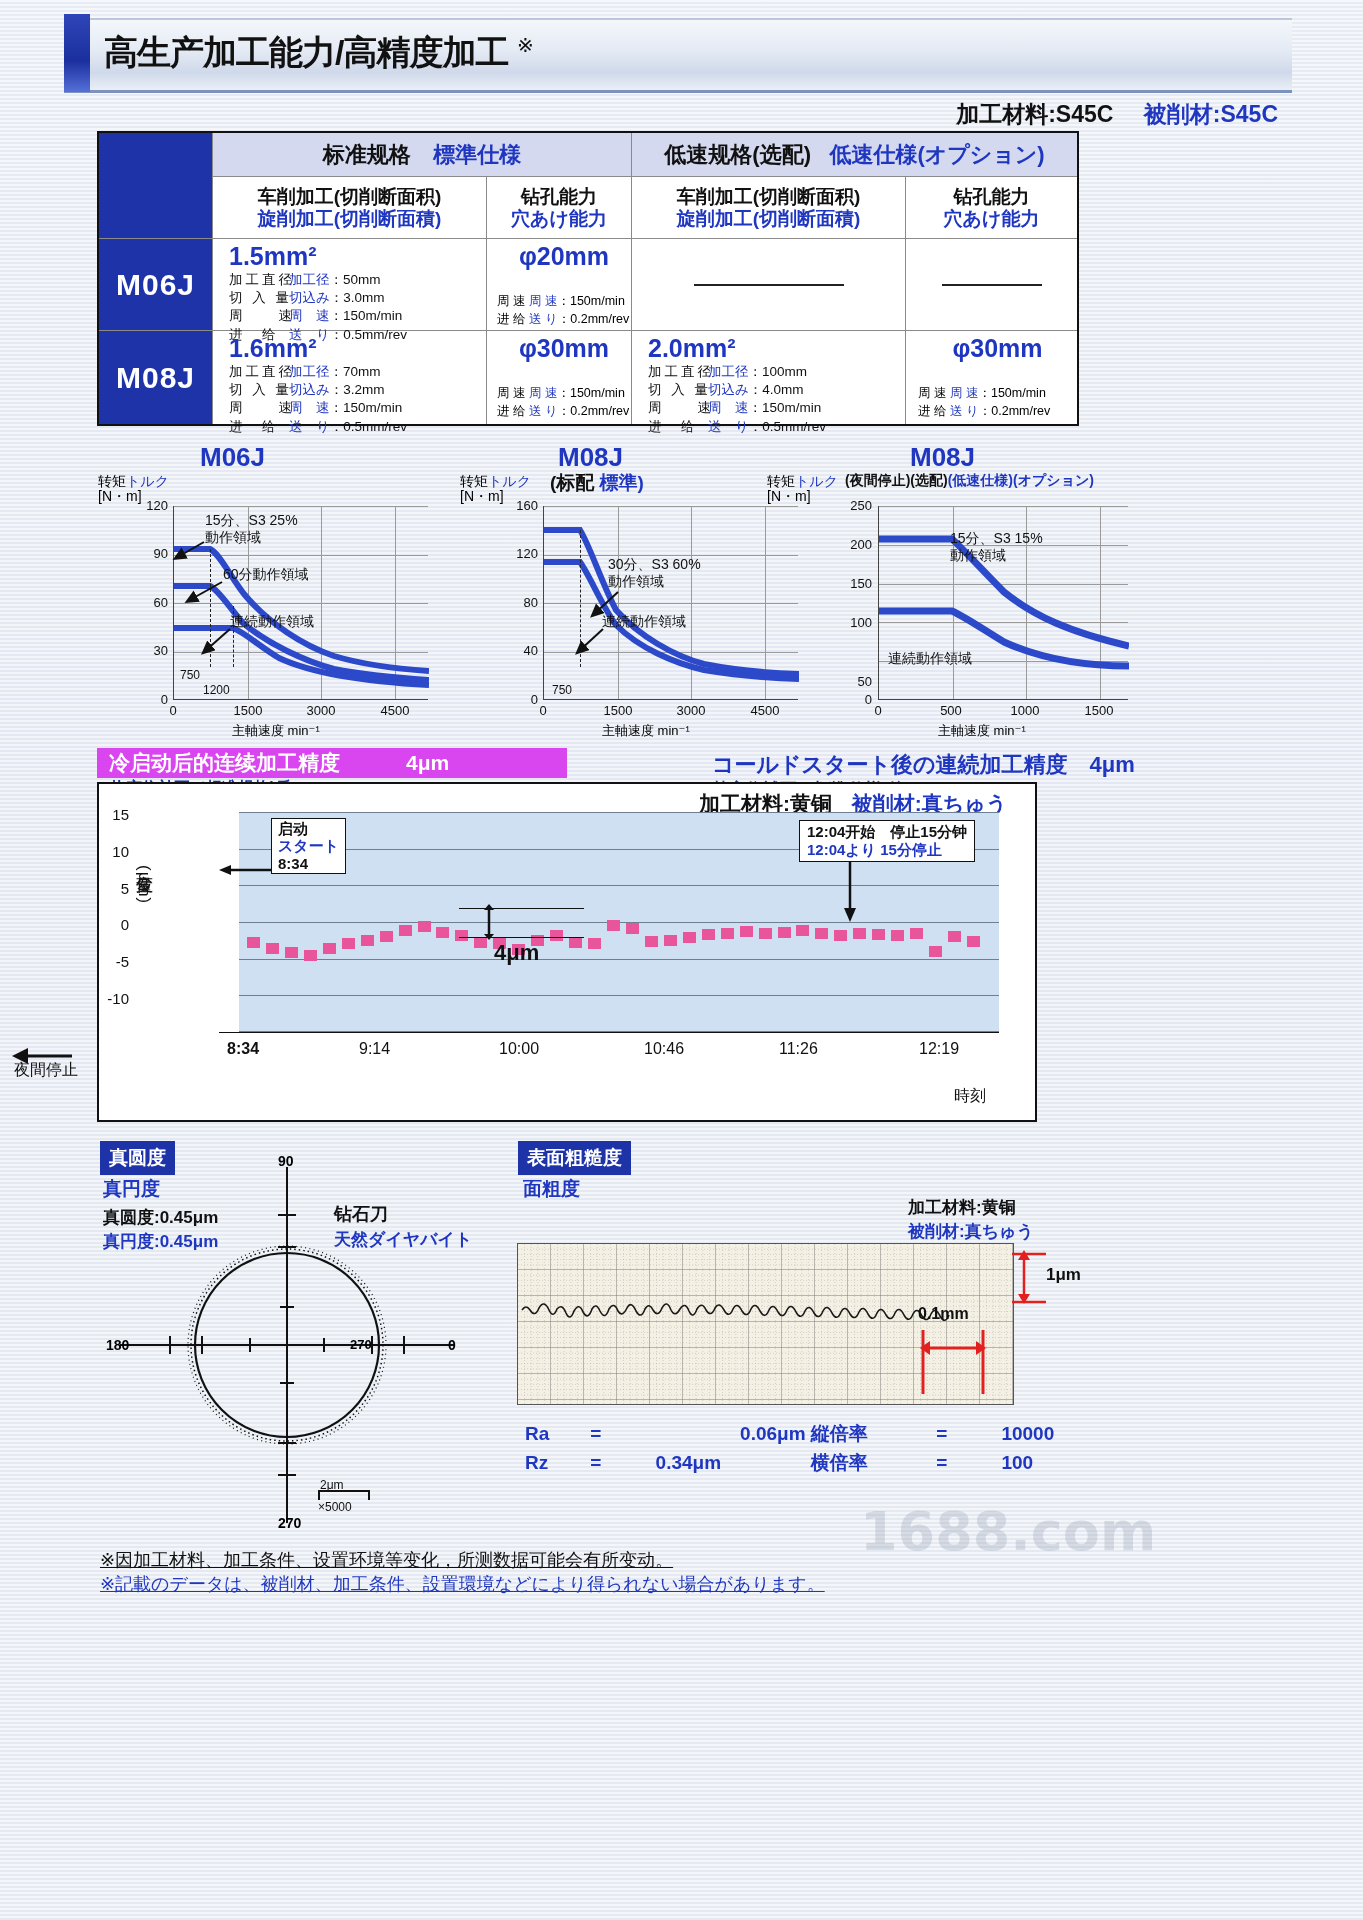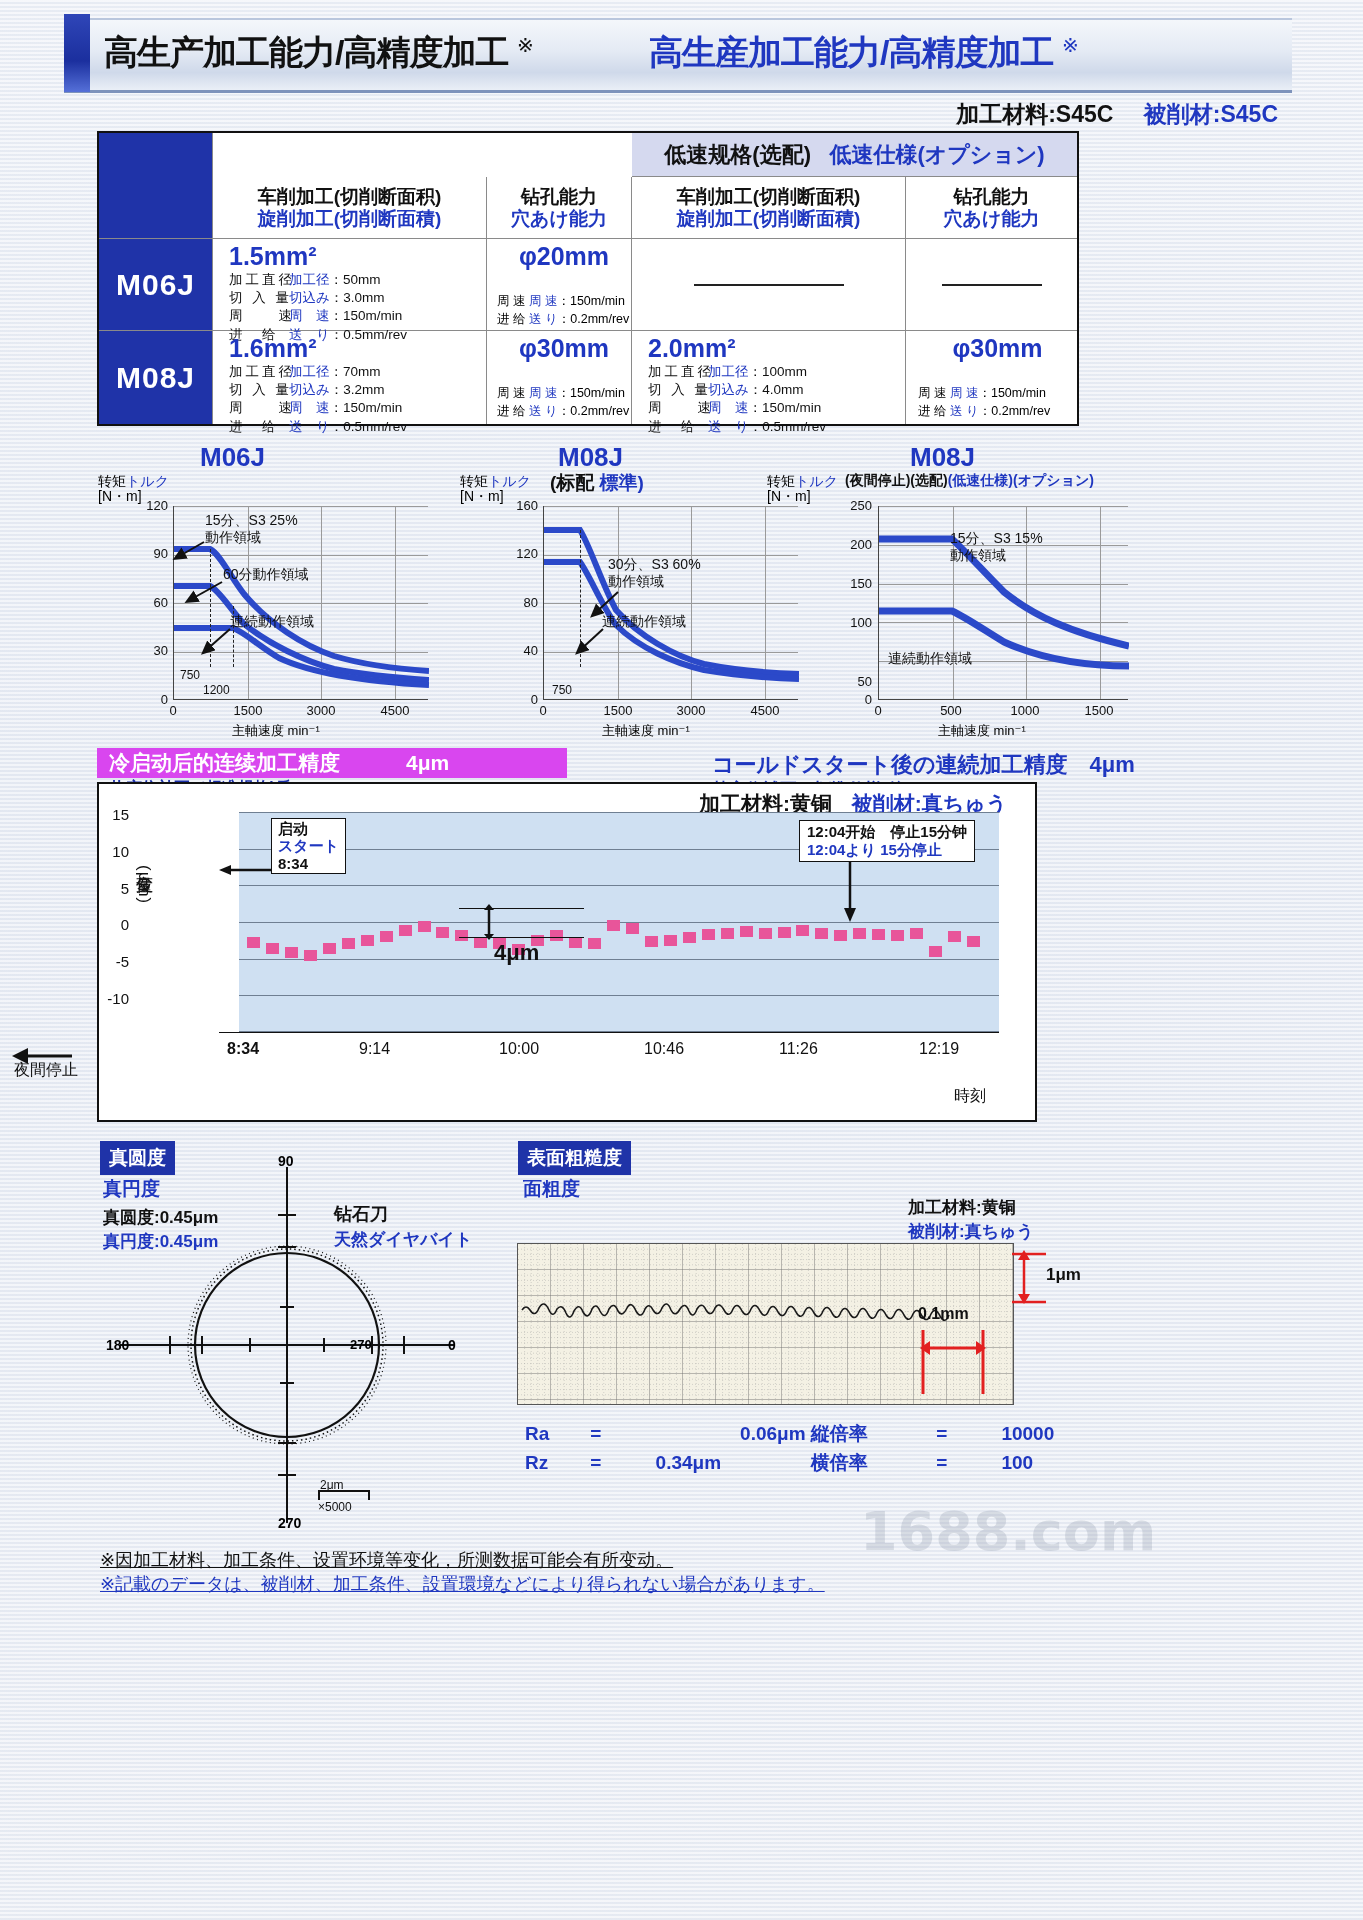--- a/index.html
+++ b/index.html
@@ -97,35 +97,37 @@
 
 <div class="page">
 
   <div class="hdr">
     <div class="hdr-bar"></div>
     <div class="hdr-tab"></div>
     <div class="hdr-cn">
       <span>高生产加工能力/高精度加工</span>
       <span class="hdr-mark">※</span>
     </div>
-    <div class="hdr-jp">
-      <span>高生産加工能力/高精度加工</span>
-      <span class="hdr-mark">※</span>
-    </div>
   </div>
 
   <div class="matline">
     <span class="cn">加工材料:S45C</span>
     <span class="jp">被削材:S45C</span>
   </div>
 
   <div class="tbl">
 
     <div class="cell navy b-r b-b" style="left:0;top:0;width:114px;height:106px;"></div>
 
+    <div class="cell hdr-lav b-r b-b ctr" style="left:114px;top:0;width:419px;height:44px;">
+      <div style="white-space:nowrap;">
+        <span class="g1cn">标准规格</span>
+        <span class="g1jp" style="margin-left:18px;">標準仕様</span>
+      </div>
+    </div>
     <div class="cell hdr-lav b-b ctr" style="left:533px;top:0;width:445px;height:44px;">
       <div style="white-space:nowrap;">
         <span class="g1cn">低速规格(选配)</span>
         <span class="g1jp" style="margin-left:14px;">低速仕様(オプション)</span>
       </div>
     </div>
 
     <div class="cell b-r b-b ctr" style="left:114px;top:44px;width:274px;height:62px;">
       <span class="g2cn">车削加工(切削断面积)</span>
       <span class="g2jp">旋削加工(切削断面積)</span>

